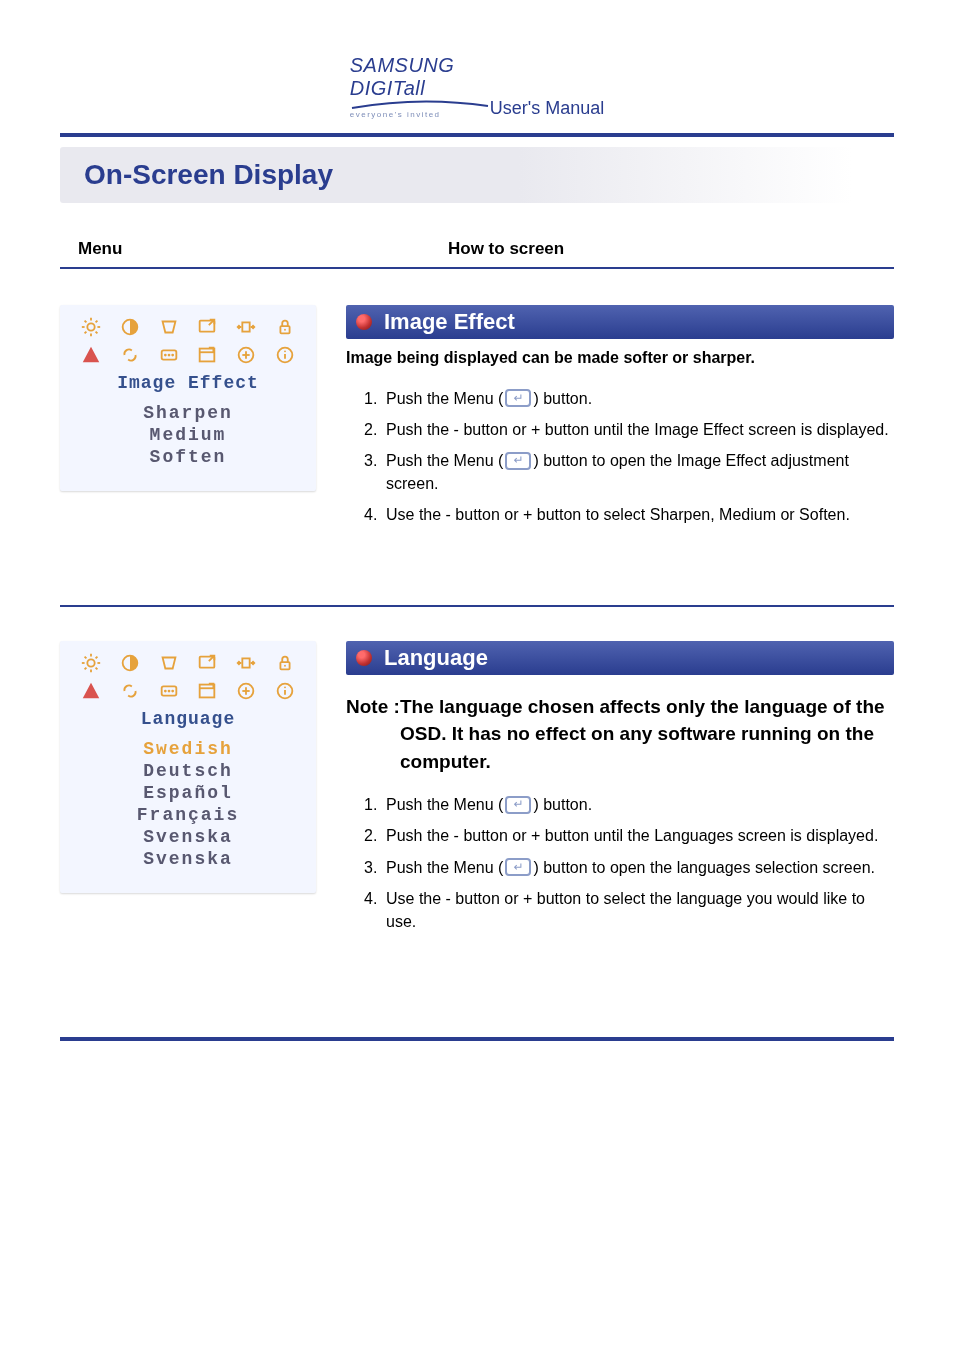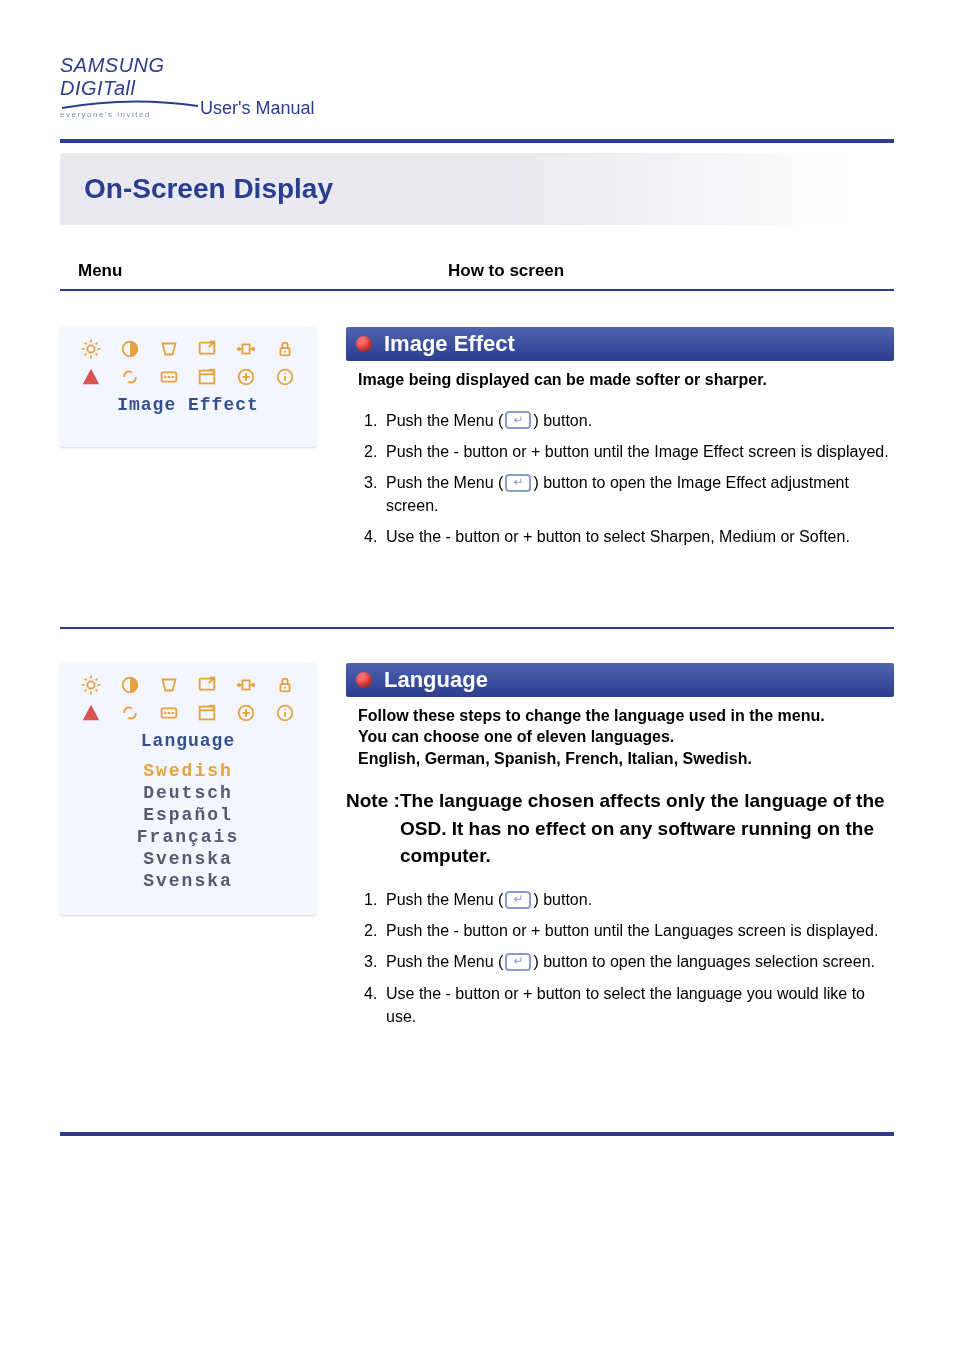--- a/index.html
+++ b/index.html
@@ -1,42 +1,42 @@
 <!DOCTYPE html>
 <html><head>
 <meta charset="utf-8">
 <style>
 *{box-sizing:border-box;margin:0;padding:0}
 body{font-family:Arial,Helvetica,sans-serif;background:#fff;width:954px;margin:0 auto;padding:54px 60px 40px}
-.hdr{display:flex;justify-content:flex-start;align-items:flex-end;margin-bottom:20px}
+.hdr{display:flex;justify-content:center;align-items:flex-end;margin-bottom:14px}
 .logo{width:140px}
 .logo-name{font-style:italic;font-weight:bold;font-size:20px;color:#2a3d8f;letter-spacing:.5px}
 .logo-name span{font-weight:normal}
 .logo-tag{font-size:8px;color:#7d8db8;letter-spacing:1.5px}
 .man-title{font-weight:normal;font-size:18px;color:#2a3d8f}
 .hr-navy{border:none;border-top:4px solid #2a3d8f;margin:2px 0 10px}
 .hr-thin{border:none;border-top:2px solid #2a3d8f;margin:0 0 36px}
-.title-bar{background:linear-gradient(to right,#e9e9ef 55%,#fff 95%);padding:20px 24px;border-radius:3px}
+.title-bar{background:linear-gradient(to right,#e9e9ef 55%,#fff 95%);padding:12px 24px;border-radius:3px}
 .title-bar h1{color:#2a3d8f;font-size:28px;font-weight:bold}
 .cols{display:flex;margin:36px 18px 8px;font-weight:bold;font-size:17px}
 .cols>div:first-child{width:370px}
 .sect{display:flex;gap:30px;margin-top:34px}
 .osd{flex:0 0 256px}
 .osd-box{background:#f3f6ff;border-radius:2px;box-shadow:0 1px 2px rgba(0,0,0,.15);font-family:'Courier New',monospace;font-weight:bold;padding:8px 0 22px}
 .ic-row{display:flex;justify-content:space-around;padding:2px 12px}
 .ic{width:24px;height:24px;display:flex;align-items:center;justify-content:center}
 .osd-title{text-align:center;font-size:18px;color:#35508d;letter-spacing:1px;margin:4px 0 10px}
 .osd-opts{text-align:center}
 .osd-opts div{font-size:18px;color:#585870;letter-spacing:2px;margin:2px 0}
 .osd-opts .sel{color:#e6a23c}
 .content{flex:1}
 .sec-hdr{background:linear-gradient(to bottom,#5063b0,#2a3d8f);padding:4px 10px;display:flex;align-items:center;gap:12px;border-radius:2px}
 .bullet{width:16px;height:16px;border-radius:50%;background:radial-gradient(circle at 35% 30%,#ff6b6b 20%,#c13030 60%,#7a1a1a)}
 .sec-hdr h2{color:#fff;font-size:22px;font-weight:bold}
-.intro{font-weight:bold;font-size:16px;margin:8px 12px 18px;line-height:1.35}
+.intro{font-weight:bold;font-size:16px;margin:8px 0 18px;line-height:1.35}
 .note{font-weight:bold;font-size:19px;line-height:1.45;margin:18px 0;padding-left:0}
 .note-lbl{display:inline-block;width:54px;vertical-align:top}
 .note-txt{display:inline-block;width:calc(100% - 58px);vertical-align:top}
 .steps{list-style:none;padding-left:18px}
 .steps li{display:flex;font-size:16px;line-height:1.45;margin:8px 0}
 .steps .n{flex:0 0 22px}
 .steps .t{flex:1}
 .menu-btn{display:inline-flex;vertical-align:middle;width:26px;height:18px;border:2px solid #8c9dc8;border-radius:4px;align-items:center;justify-content:center;margin:0 2px;position:relative;top:-1px}
 .menu-btn::before{content:"↵";font-size:12px;color:#8c9dc8}
 .divider{border:none;border-top:2px solid #2a3d8f;margin:70px 0 0}
@@ -154,20 +154,25 @@
             </span>
             <span class="ic">
               <svg width="22" height="22" viewBox="0 0 24 24">
                 <circle cx="12" cy="12" r="8" fill="none" stroke="#e6a23c" stroke-width="2"></circle>
                 <circle cx="12" cy="8" r="1" fill="#e6a23c"></circle>
                 <line x1="12" y1="11" x2="12" y2="16" stroke="#e6a23c" stroke-width="2"></line>
               </svg>
             </span>
           </div>
           <div class="osd-title">Image Effect</div>
+          <div class="osd-opts">
+            <div>Sharpen</div>
+            <div>Medium</div>
+            <div>Soften</div>
+          </div>
         </div>
       </div>
       <div class="content">
         <div class="sec-hdr">
           <span class="bullet"></span>
           <h2>Image Effect</h2>
         </div>
         <div class="intro">Image being displayed can be made softer or sharper.</div>
         <ol class="steps">
           <li>
@@ -290,21 +295,20 @@
             <div>Svenska</div>
             <div>Svenska</div>
           </div>
         </div>
       </div>
       <div class="content">
         <div class="sec-hdr">
           <span class="bullet"></span>
           <h2>Language</h2>
         </div>
-        <div class="intro">Follow these steps to change the language used in the menu.<br>You can choose one of eleven languages.<br>English, German, Spanish, French, Italian, Swedish.</div>
         <div class="note"><span class="note-lbl">Note :</span><span class="note-txt">The language chosen affects only the language of the OSD. It has no effect on any software running on the computer.</span></div>
         <ol class="steps">
           <li>
             <span class="n">1.</span>
             <span class="t">Push the Menu (<span class="menu-btn"></span>) button.</span>
           </li>
           <li>
             <span class="n">2.</span>
             <span class="t">Push the - button or + button until the Languages screen is displayed.</span>
           </li>

